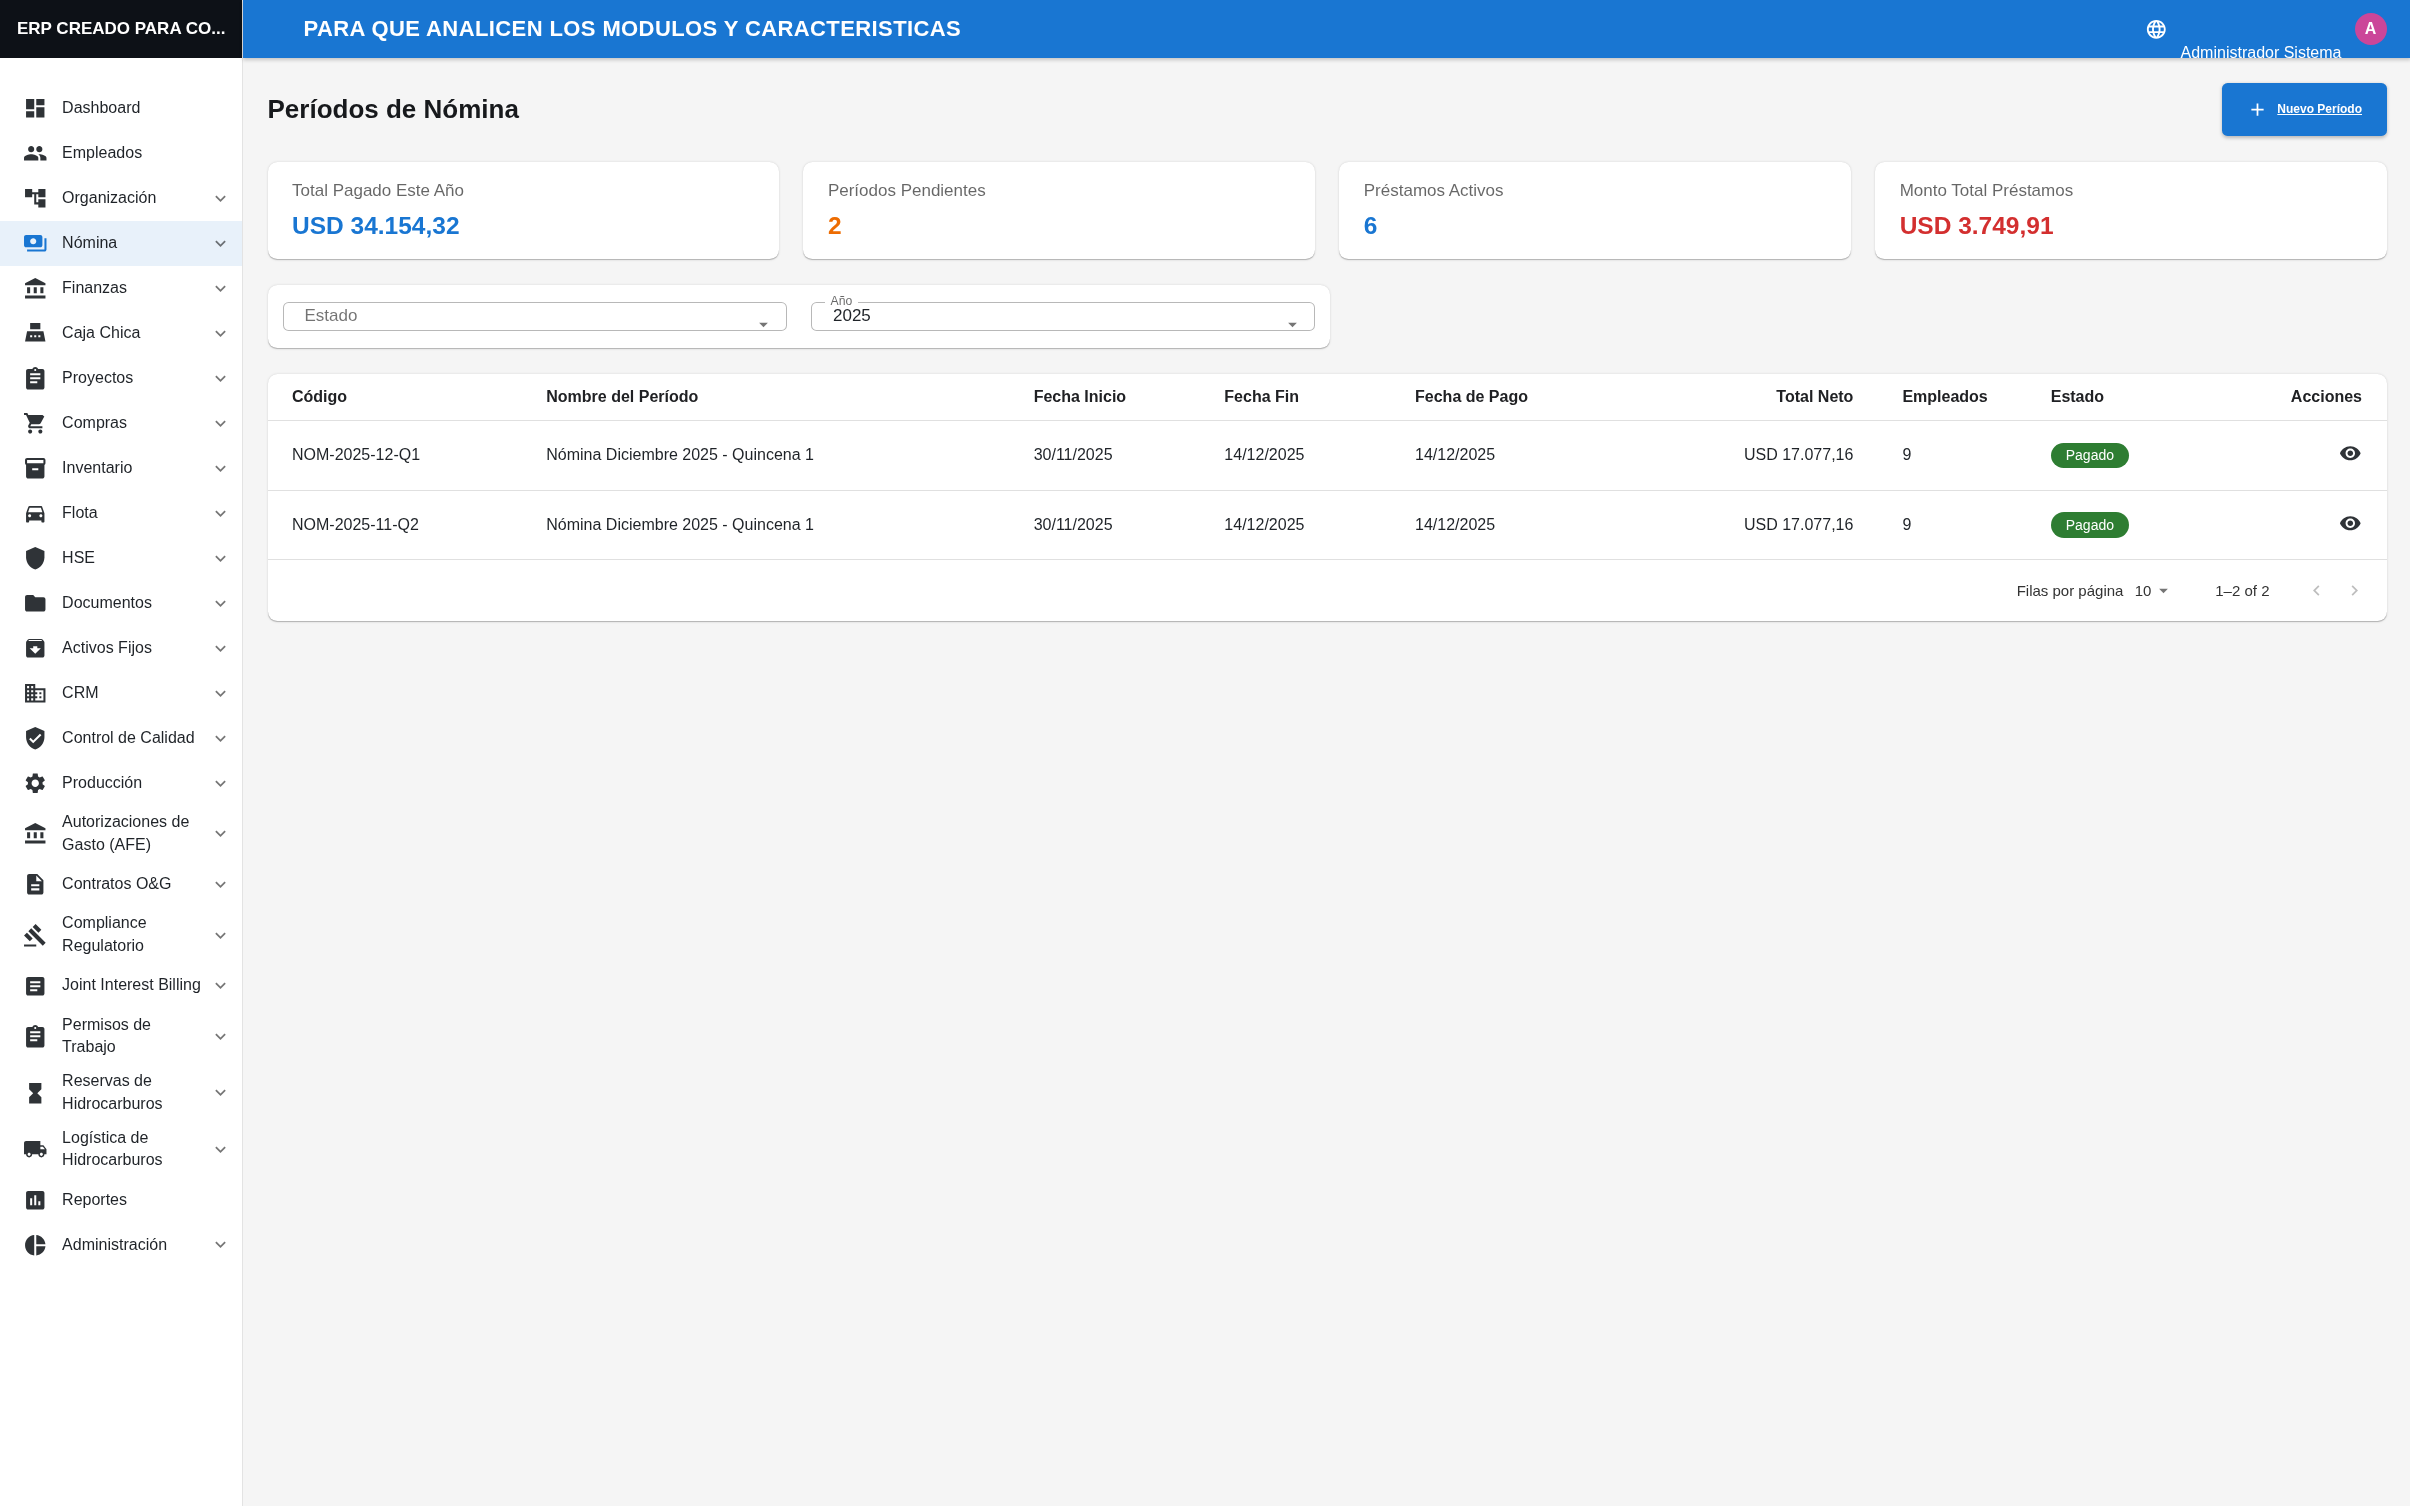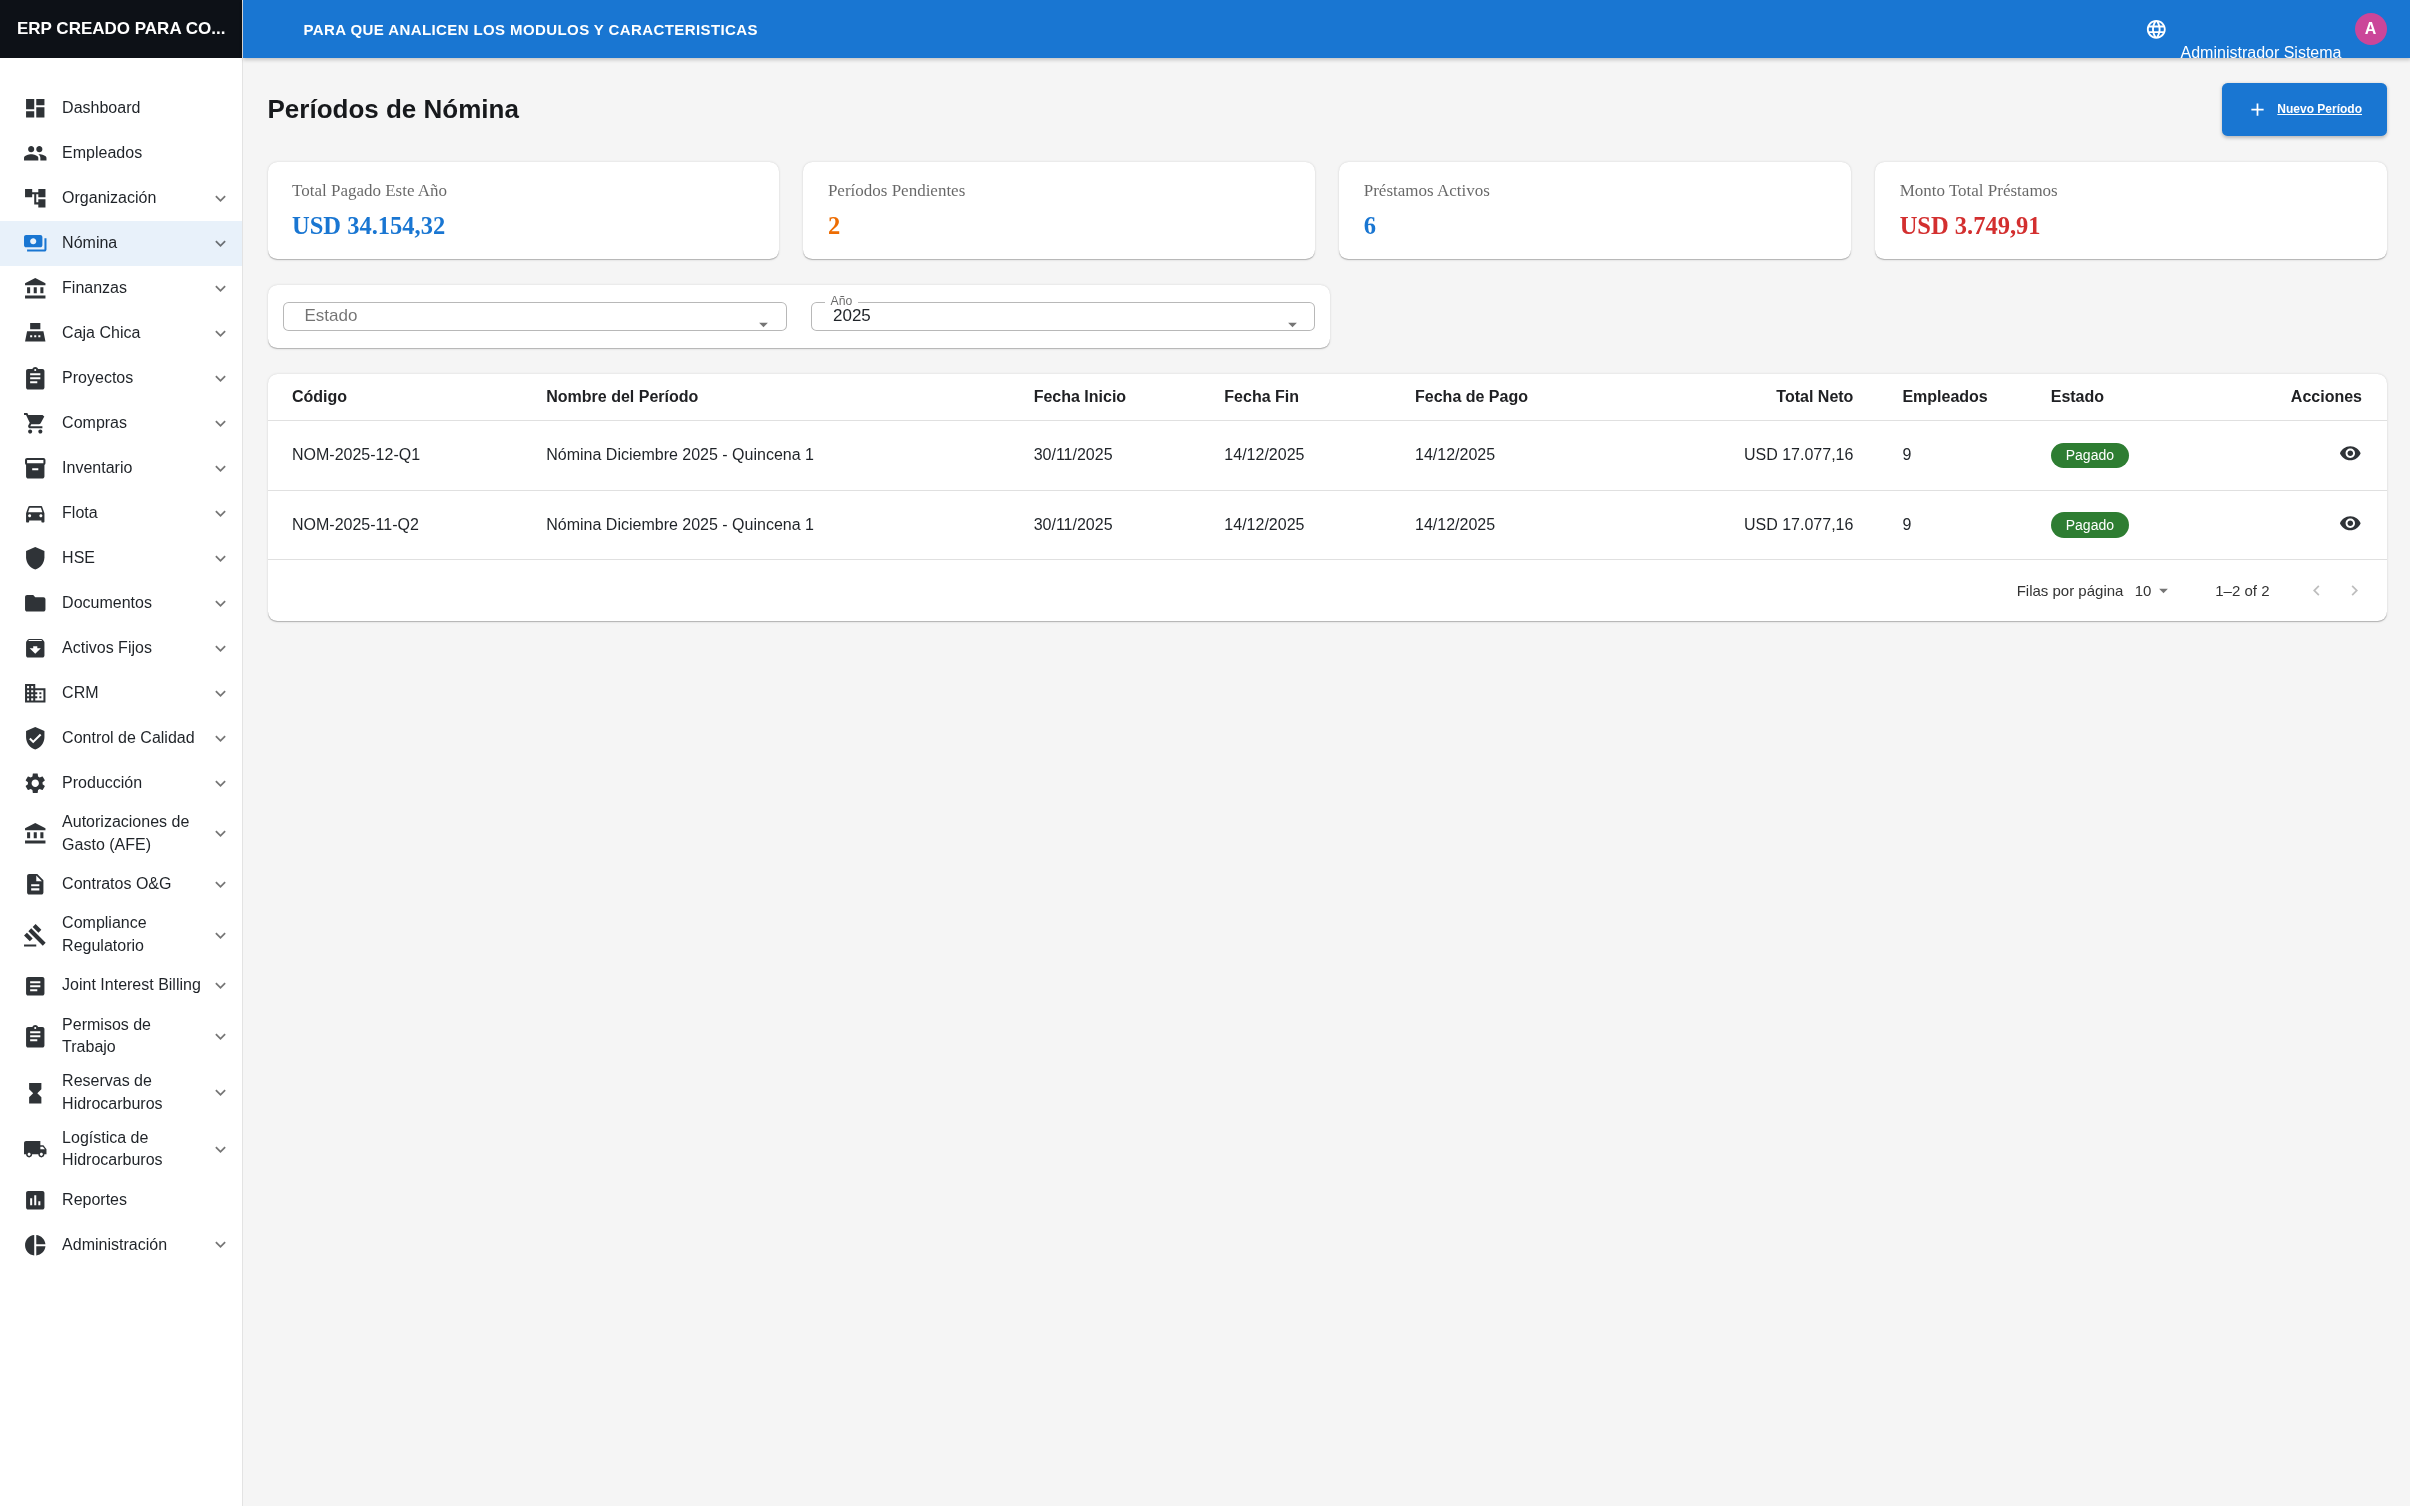--- a/index.html
+++ b/index.html
@@ -18,37 +18,37 @@
   .nav-item.selected { background:rgba(25,118,210,0.10); }
   .nav-icon { width:24.5px; height:24.5px; flex:0 0 24.5px; margin-right:15px; color:#2f3337; }
   .nav-item.selected .nav-icon { color:#1976d2; }
   .nav-label { flex:1; font-size:16px; line-height:22.6px; color:#1f2328; }
   .nav-chevron { width:21px; height:21px; flex:0 0 21px; color:rgba(0,0,0,0.54); margin-left:5.6px; }
   svg { display:block; width:100%; height:100%; fill:currentColor; }
 
   
   .main { flex:1; min-width:0; display:flex; flex-direction:column; }
   .appbar { height:58px; flex:0 0 58px; color:#fff; display:flex; align-items:center; padding:0 24.5px; box-shadow:0 1.9px 3.8px rgba(0,0,0,0.2); }
-  .appbar-title { flex:1; font-size:15px; font-weight:700; letter-spacing:0.4px; white-space:nowrap; overflow:hidden;padding-left:36px; }
+  .appbar-title { flex:1; font-size:22px; font-weight:700; letter-spacing:0.4px; white-space:nowrap; overflow:hidden;padding-left:36px; }
   .appbar-right { display:flex; align-items:center; gap:13px; }
   .globe { width:22.6px; height:22.6px; color:#fff; cursor:pointer; }
   .username { font-size:16px;margin-top:48px; }
   .avatar { width:32px; height:32px; border-radius:50%; display:flex; align-items:center; justify-content:center; font-size:16px; font-weight:700; color:#fff; cursor:pointer; }
 
   .content { flex:1; padding:24.5px; overflow:hidden; }
 
   .page-header { display:flex; align-items:center; justify-content:space-between; margin-bottom:26px; }
   .page-title { font-size:26px; font-weight:700; color:#17191c; }
   .btn-primary { display:flex; align-items:center; gap:9.4px; border:none; border-radius:5.6px; height:53px; padding:0 24.5px; color:#fff; font-size:12px; font-weight:700; font-family:inherit; cursor:pointer; box-shadow:0 1.9px 3.8px rgba(0,0,0,0.25);text-decoration:underline; }
   .btn-plus { width:21px; height:21px; }
 
   
   .stats { display:grid; grid-template-columns:repeat(4,1fr); gap:24.5px; margin-bottom:26px; }
   .card { background:#fff; border-radius:9.4px; box-shadow:0 1.9px 0.9px -0.9px rgba(0,0,0,.12), 0 0.9px 0.9px 0 rgba(0,0,0,.10), 0 0.9px 2.8px 0 rgba(0,0,0,.10); }
-  .stat-card { padding:19px 24.5px;font-family:Liberation Serif, serif; }
+  .stat-card { padding:19px 24.5px; }
   .stat-label { font-size:17px; color:rgba(0,0,0,0.6); margin-bottom:11.3px; }
   .stat-value { font-size:24.5px; font-weight:700; }
 
   
   .filter-card { display:inline-flex; gap:24.5px; padding:17px 15px; margin-bottom:26px; }
   .select { position:relative; width:504px; height:29px; border:0.9px solid rgba(0,0,0,0.28); border-radius:5.6px; background:#fff; display:flex; align-items:center; padding:0 45px 0 21px; cursor:pointer; }
   .select-placeholder { font-size:17px; color:rgba(0,0,0,0.55); }
   .select-value { font-size:17px; color:#1f2328; }
   .select-caret { position:absolute; right:11.3px; top:11.3px; width:21px; height:21px; color:rgba(0,0,0,0.54); }
   .float-label { position:absolute; top:-8.5px; left:13px; background:#fff; padding:0 5.6px; font-size:12.2px; color:rgba(0,0,0,0.6); line-height:15px; }

